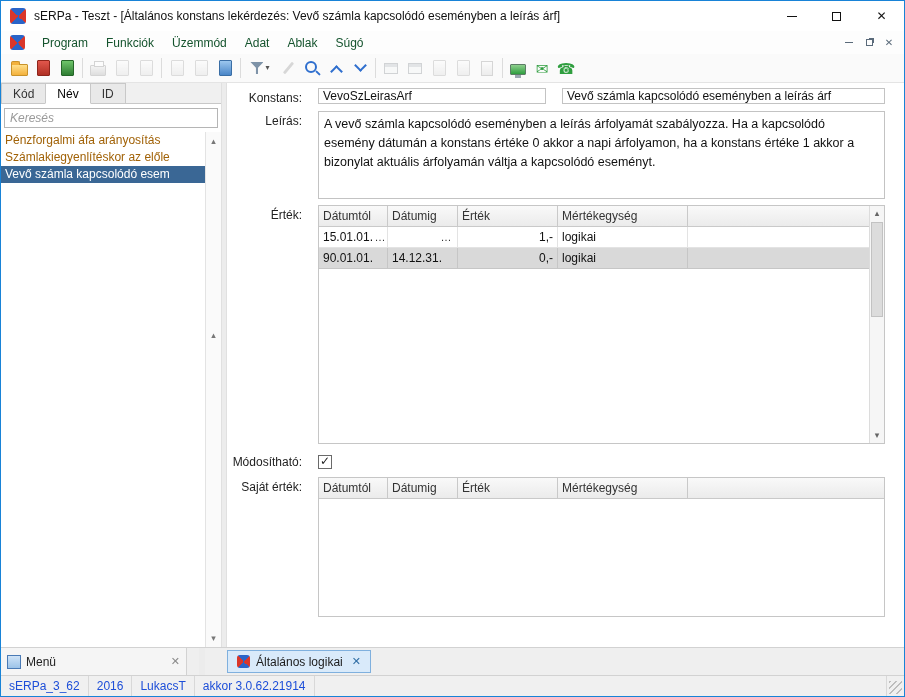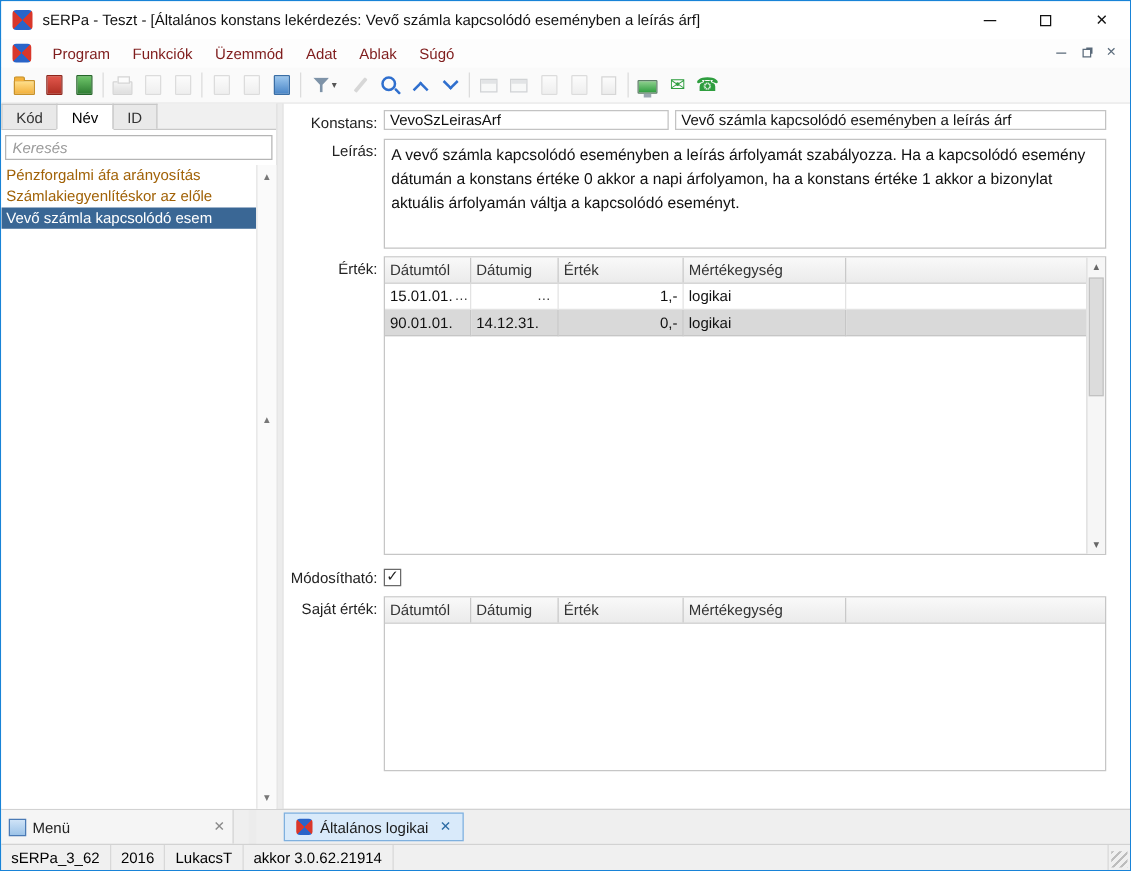--- a/index.html
+++ b/index.html
@@ -14,21 +14,21 @@
   .title-text { font-size:12px; color:#111; margin-left:8px; white-space:nowrap; overflow:hidden; }
   .winbtns { margin-left:auto; display:flex; height:100%; }
   .winbtn { width:45px; height:100%; display:flex; align-items:center; justify-content:center; color:#111; }
   .glyph-min { width:10px; height:1px; background:#111; display:block; }
   .glyph-max { width:9px; height:9px; border:1px solid #111; display:block; }
   .glyph-x { font-size:12px; line-height:1; }
 
   
   .menubar { height:23px; background:#fdfdfd; display:flex; align-items:center; padding:0 6px 0 9px; flex:none; }
   .menubar .serpa-icon { width:15px; height:15px; margin-right:8px; }
-  .menuitem { font-size:12px; color:#7f1d1d; padding:3px 9px; }
+  .menuitem { font-size:12px; color:#14532d; padding:3px 9px; }
   .mdibtns { margin-left:auto; display:flex; gap:2px; }
   .mdib { width:18px; height:15px; display:flex; align-items:center; justify-content:center; color:#5a6a7a; }
   .mdib .glyph-min { width:8px; background:#5a6a7a; }
   .mdib .glyph-restore { width:7px; height:7px; border:1px solid #5a6a7a; box-shadow:2px -2px 0 -1px #5a6a7a; display:block; }
   .mdib .glyph-x { font-size:10px; }
 
   
   .toolbar { height:29px; background:#fafafa; border-bottom:1px solid #e4e4e4; display:flex; align-items:center; padding:0 6px; flex:none; }
   .tb { width:24px; height:24px; display:flex; align-items:center; justify-content:center; border-radius:2px; }
   .tb.wide { width:32px; }
@@ -77,21 +77,21 @@
 
   .listwrap { flex:1; position:relative; background:#fff; min-height:0; }
   .list { position:absolute; left:0; top:0; right:16px; bottom:0; overflow:hidden; }
   .listitem { height:17px; line-height:17px; padding-left:4px; font-size:12px; color:#a16207; white-space:nowrap; overflow:hidden; }
   .listitem.selected { background:#3a6795; color:#fff; }
   .vscroll { position:absolute; right:0; top:0; bottom:0; width:16px; background:#fafafa; border-left:1px solid #e3e3e3; }
   .sbtn { position:absolute; left:0; right:0; height:14px; text-align:center; font-size:9px; line-height:14px; color:#777; }
 
   
   .content { flex:1; background:#fff; padding:5px 19px 0 0; overflow:hidden; }
-  .frow { display:flex; align-items:flex-start; margin-bottom:6px; }
+  .frow { display:flex; align-items:flex-start; margin-bottom:6px;gap:11px; }
   .flabel { width:80px; min-width:80px; text-align:right; padding:3px 5px 0 0; font-size:12px; color:#222; white-space:nowrap; }
   .field { height:16px; border:1px solid #c3c3c3; background:#fff; padding:1px 4px; font-size:12px; font-family:"Liberation Sans",sans-serif; color:#111; }
   .f-code { width:228px; margin-right:5px; flex:none; }
   .f-name { flex:1; }
   .f-desc { flex:1; height:88px; border:1px solid #c3c3c3; resize:none; padding:3px 5px; font-size:12.5px; line-height:1.5; font-family:"Liberation Sans",sans-serif; color:#111; }
 
   .tablewrap { flex:1; position:relative; border:1px solid #c6c6c6; background:#fff; }
   .h-ertek { height:239px; }
   .h-sajat { height:140px; }
   .tgrid { position:absolute; left:0; top:0; right:15px; bottom:0; overflow:hidden; }
@@ -118,21 +118,21 @@
   .bottomtabs { height:28px; flex:none; background:#efefef; border-top:1px solid #d2d2d2; display:flex; align-items:stretch;gap:12px; }
   .menu-caption { width:186px; flex:none; display:flex; align-items:center; gap:5px; background:#f5f5f5; border-right:1px solid #d2d2d2; padding:0 6px; font-size:12px; color:#222; }
   .menu-ic { width:14px; height:14px; border:1px solid #4a7ab5; background:linear-gradient(#cfe3f7,#9cc3e8); flex:none; }
   .cap-x { margin-left:auto; color:#8a8a8a; font-size:11px; }
   .btgap { width:6px; flex:none; background:#ececec; }
   .doctabs { flex:1; display:flex; align-items:center; padding-left:10px; }
   .doctab { display:flex; align-items:center; gap:6px; height:23px; padding:0 9px; background:#d9eafa; border:1px solid #7fb0de; font-size:12px; color:#1b1b1b; }
   .tab-x { color:#2e6da4; font-size:11px; margin-left:3px; }
 
   
-  .statusbar { height:21px; flex:none; background:#f0f0f0; border-top:1px solid #d2d2d2; display:flex; align-items:stretch; font-size:12px; color:#000000; }
+  .statusbar { height:21px; flex:none; background:#f0f0f0; border-top:1px solid #d2d2d2; display:flex; align-items:stretch; font-size:12px; color:#1d4ed8; }
   .scell { display:flex; align-items:center; padding:0 8px; border-right:1px solid #d8d8d8; white-space:nowrap; }
   .sfill { flex:1; border-right:1px solid #d8d8d8; }
   .grip { width:13px; height:13px; align-self:flex-end; margin:0 2px 2px 2px;
     background:repeating-linear-gradient(135deg,#bdbdbd 0 1.5px,transparent 1.5px 4.5px); }
 </style>
 </head>
 <body>
 
 <div class="window">
 

